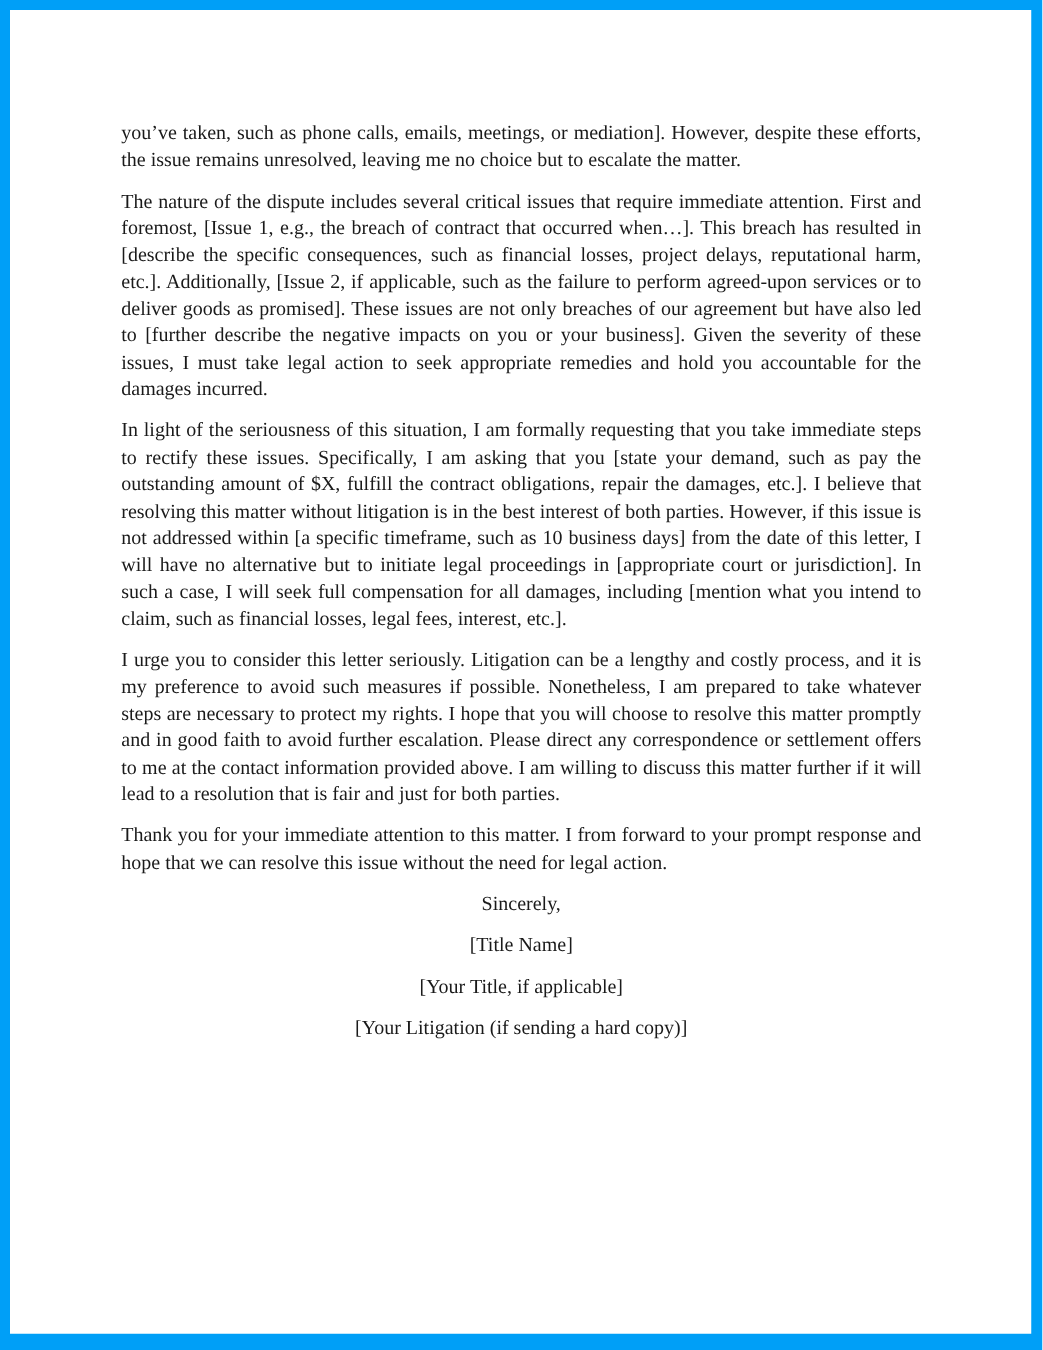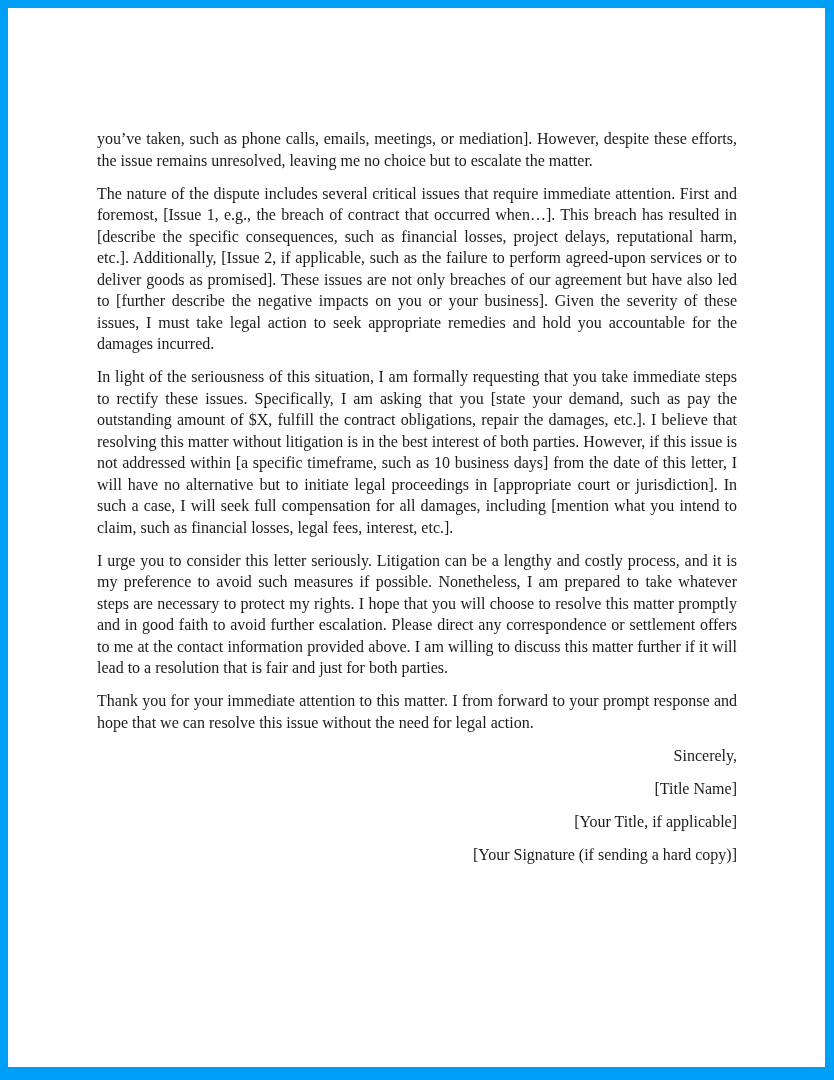--- a/index.html
+++ b/index.html
@@ -12,42 +12,42 @@
     width: 834px;
     height: 1080px;
     background: #ffffff;
     border-style: solid;
     border-color: #009FF7;
     border-width: 8px 9px 13px 8px;
     overflow: hidden;
   }
   .letter {
     box-sizing: border-box;
-    padding: 120px 88px 0 89px;
+    padding: 88px 88px 0 89px;
     font-family: "Liberation Serif", "DejaVu Serif", serif;
     font-size: 16px;
     line-height: 21.5px;
     color: #1a1a1a;
     text-align: justify;
   }
   .para {
     margin: 0 0 11.5px 0;
   }
   .sig {
-    text-align: right;
+    text-align: center;
   }
 </style>
 </head>
 <body>
 
 <div class="frame">
   <div class="letter">
     <p class="para">you’ve taken, such as phone calls, emails, meetings, or mediation]. However, despite these efforts, the issue remains unresolved, leaving me no choice but to escalate the matter.</p>
     <p class="para">The nature of the dispute includes several critical issues that require immediate attention. First and foremost, [Issue 1, e.g., the breach of contract that occurred when…]. This breach has resulted in [describe the specific consequences, such as financial losses, project delays, reputational harm, etc.]. Additionally, [Issue 2, if applicable, such as the failure to perform agreed-upon services or to deliver goods as promised]. These issues are not only breaches of our agreement but have also led to [further describe the negative impacts on you or your business]. Given the severity of these issues, I must take legal action to seek appropriate remedies and hold you accountable for the damages incurred.</p>
     <p class="para">In light of the seriousness of this situation, I am formally requesting that you take immediate steps to rectify these issues. Specifically, I am asking that you [state your demand, such as pay the outstanding amount of $X, fulfill the contract obligations, repair the damages, etc.]. I believe that resolving this matter without litigation is in the best interest of both parties. However, if this issue is not addressed within [a specific timeframe, such as 10 business days] from the date of this letter, I will have no alternative but to initiate legal proceedings in [appropriate court or jurisdiction]. In such a case, I will seek full compensation for all damages, including [mention what you intend to claim, such as financial losses, legal fees, interest, etc.].</p>
     <p class="para">I urge you to consider this letter seriously. Litigation can be a lengthy and costly process, and it is my preference to avoid such measures if possible. Nonetheless, I am prepared to take whatever steps are necessary to protect my rights. I hope that you will choose to resolve this matter promptly and in good faith to avoid further escalation. Please direct any correspondence or settlement offers to me at the contact information provided above. I am willing to discuss this matter further if it will lead to a resolution that is fair and just for both parties.</p>
     <p class="para">Thank you for your immediate attention to this matter. I from forward to your prompt response and hope that we can resolve this issue without the need for legal action.</p>
     <p class="para sig">Sincerely,</p>
     <p class="para sig">[Title Name]</p>
     <p class="para sig">[Your Title, if applicable]</p>
-    <p class="para sig">[Your Signature (if sending a hard copy)]</p>
+    <p class="para sig">[Your Litigation (if sending a hard copy)]</p>
   </div>
 </div>
 
 </body></html>

